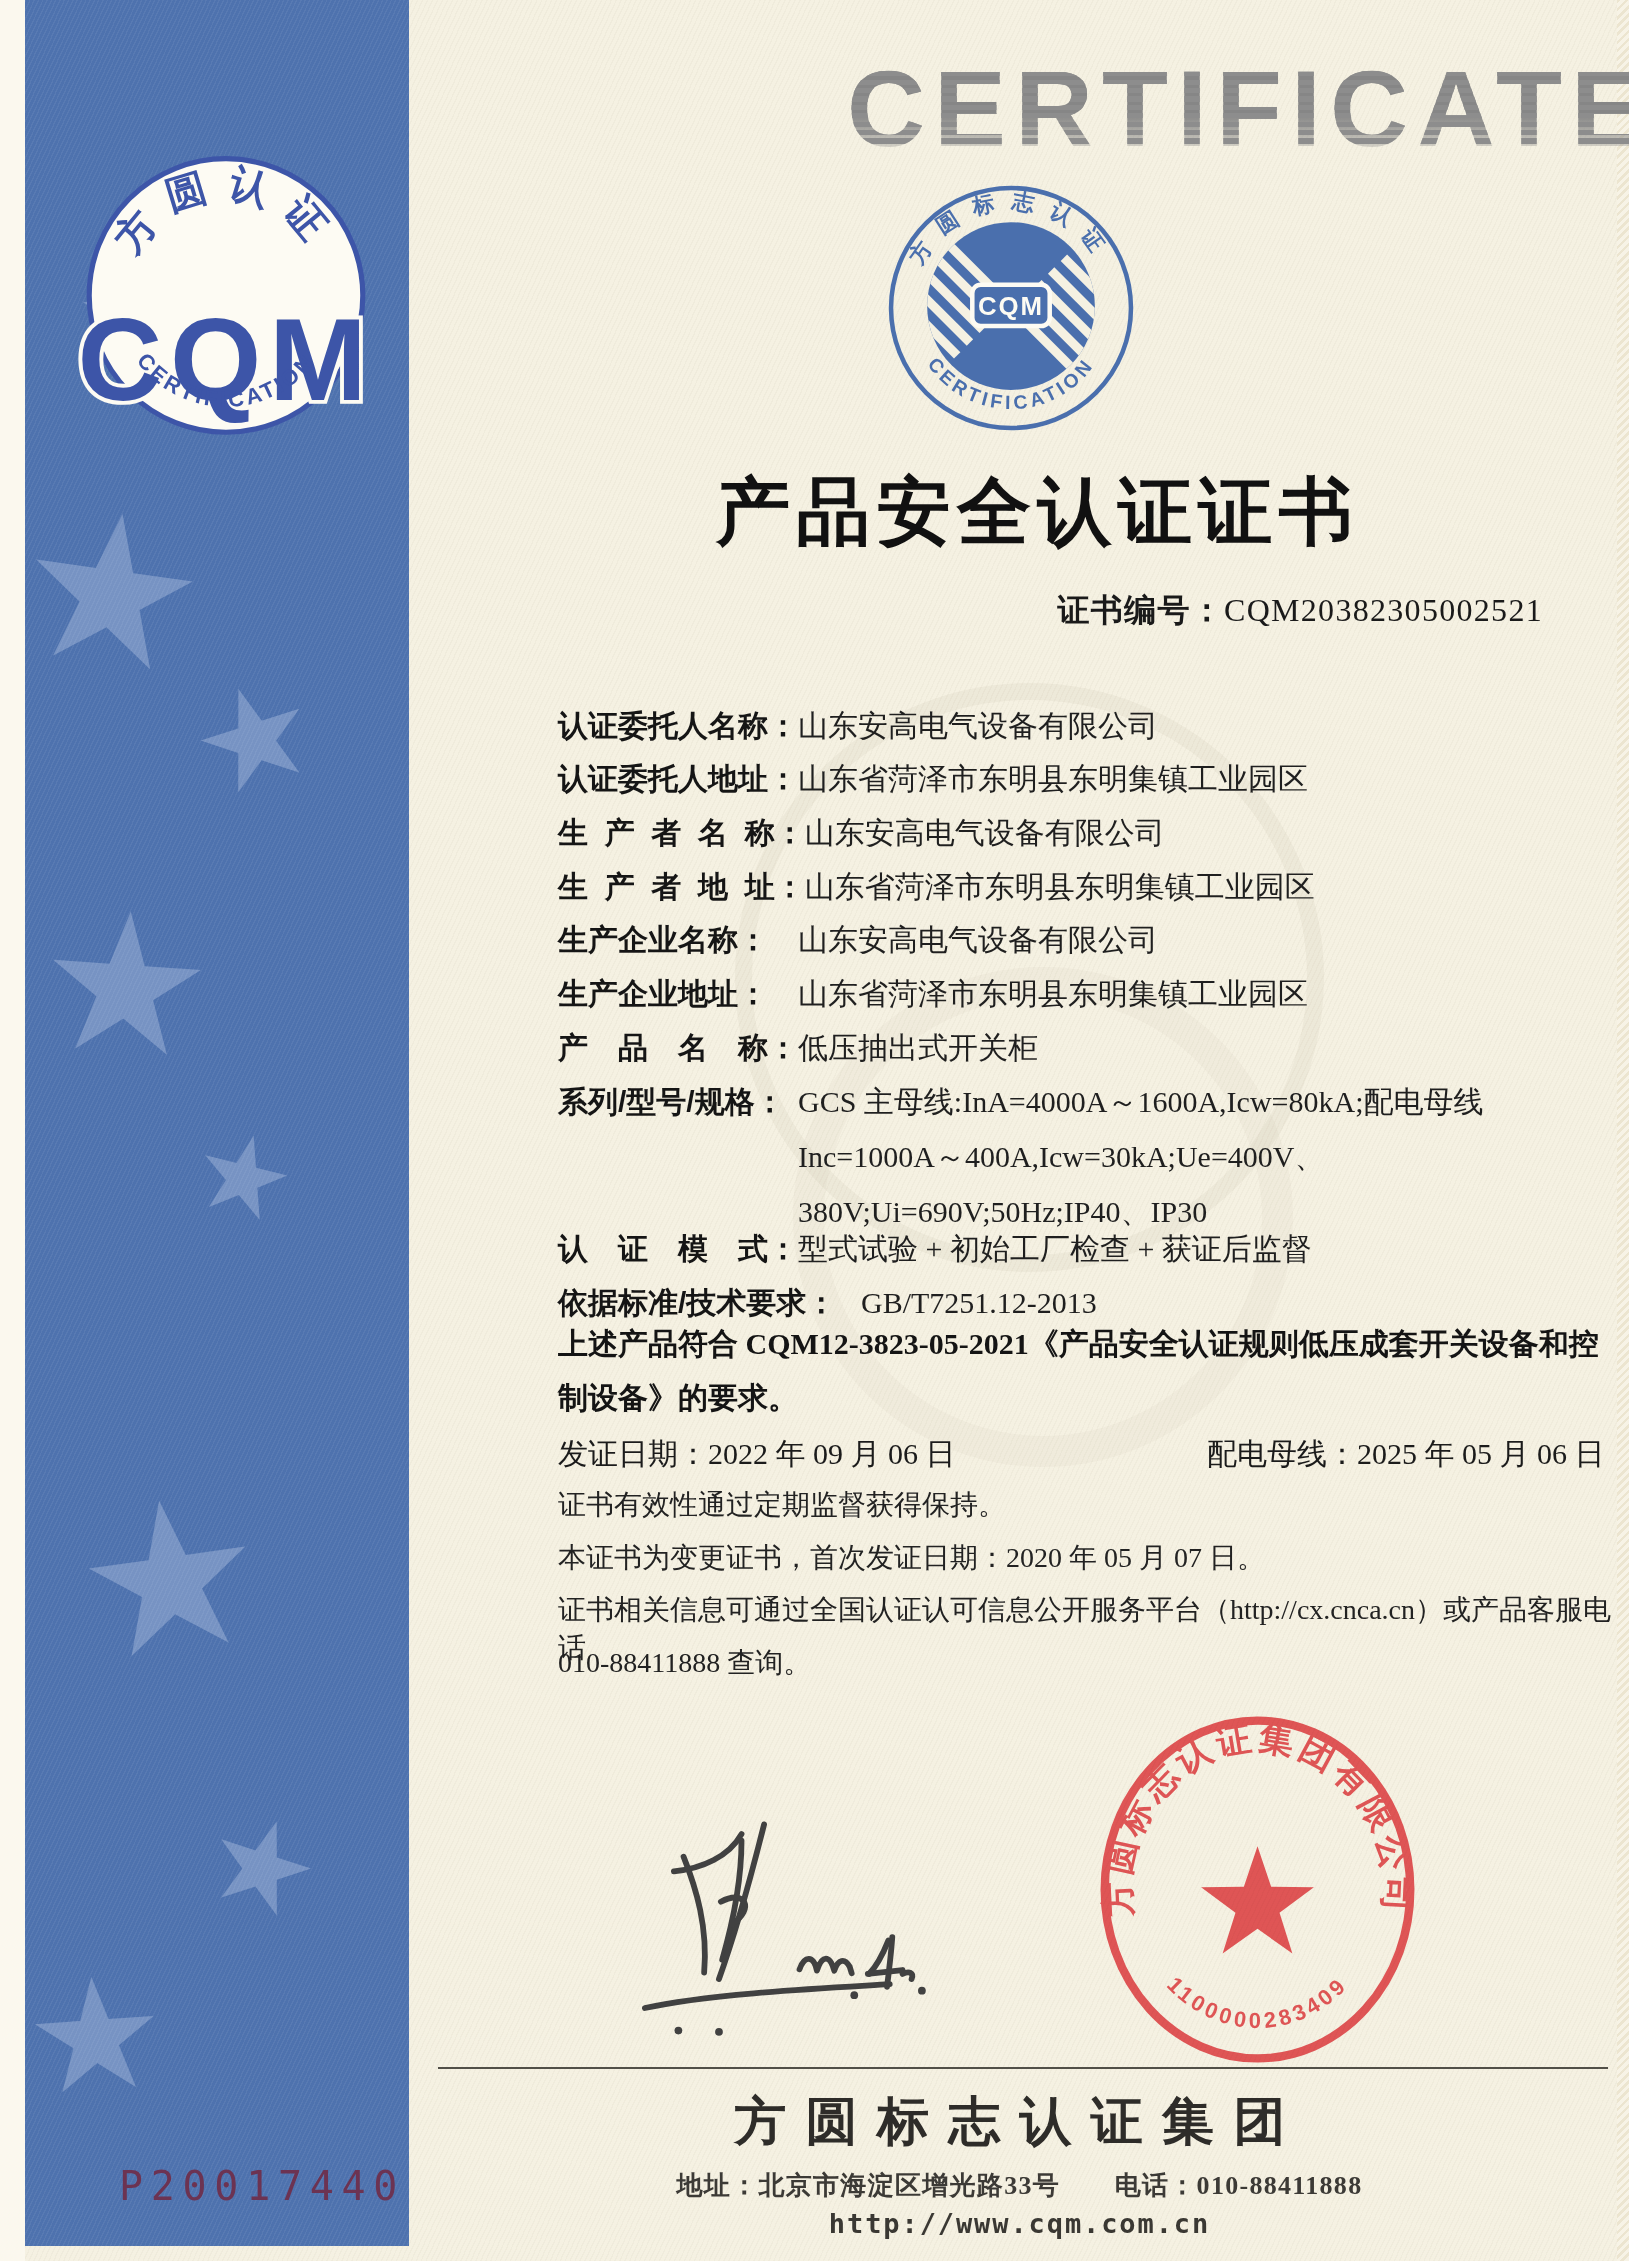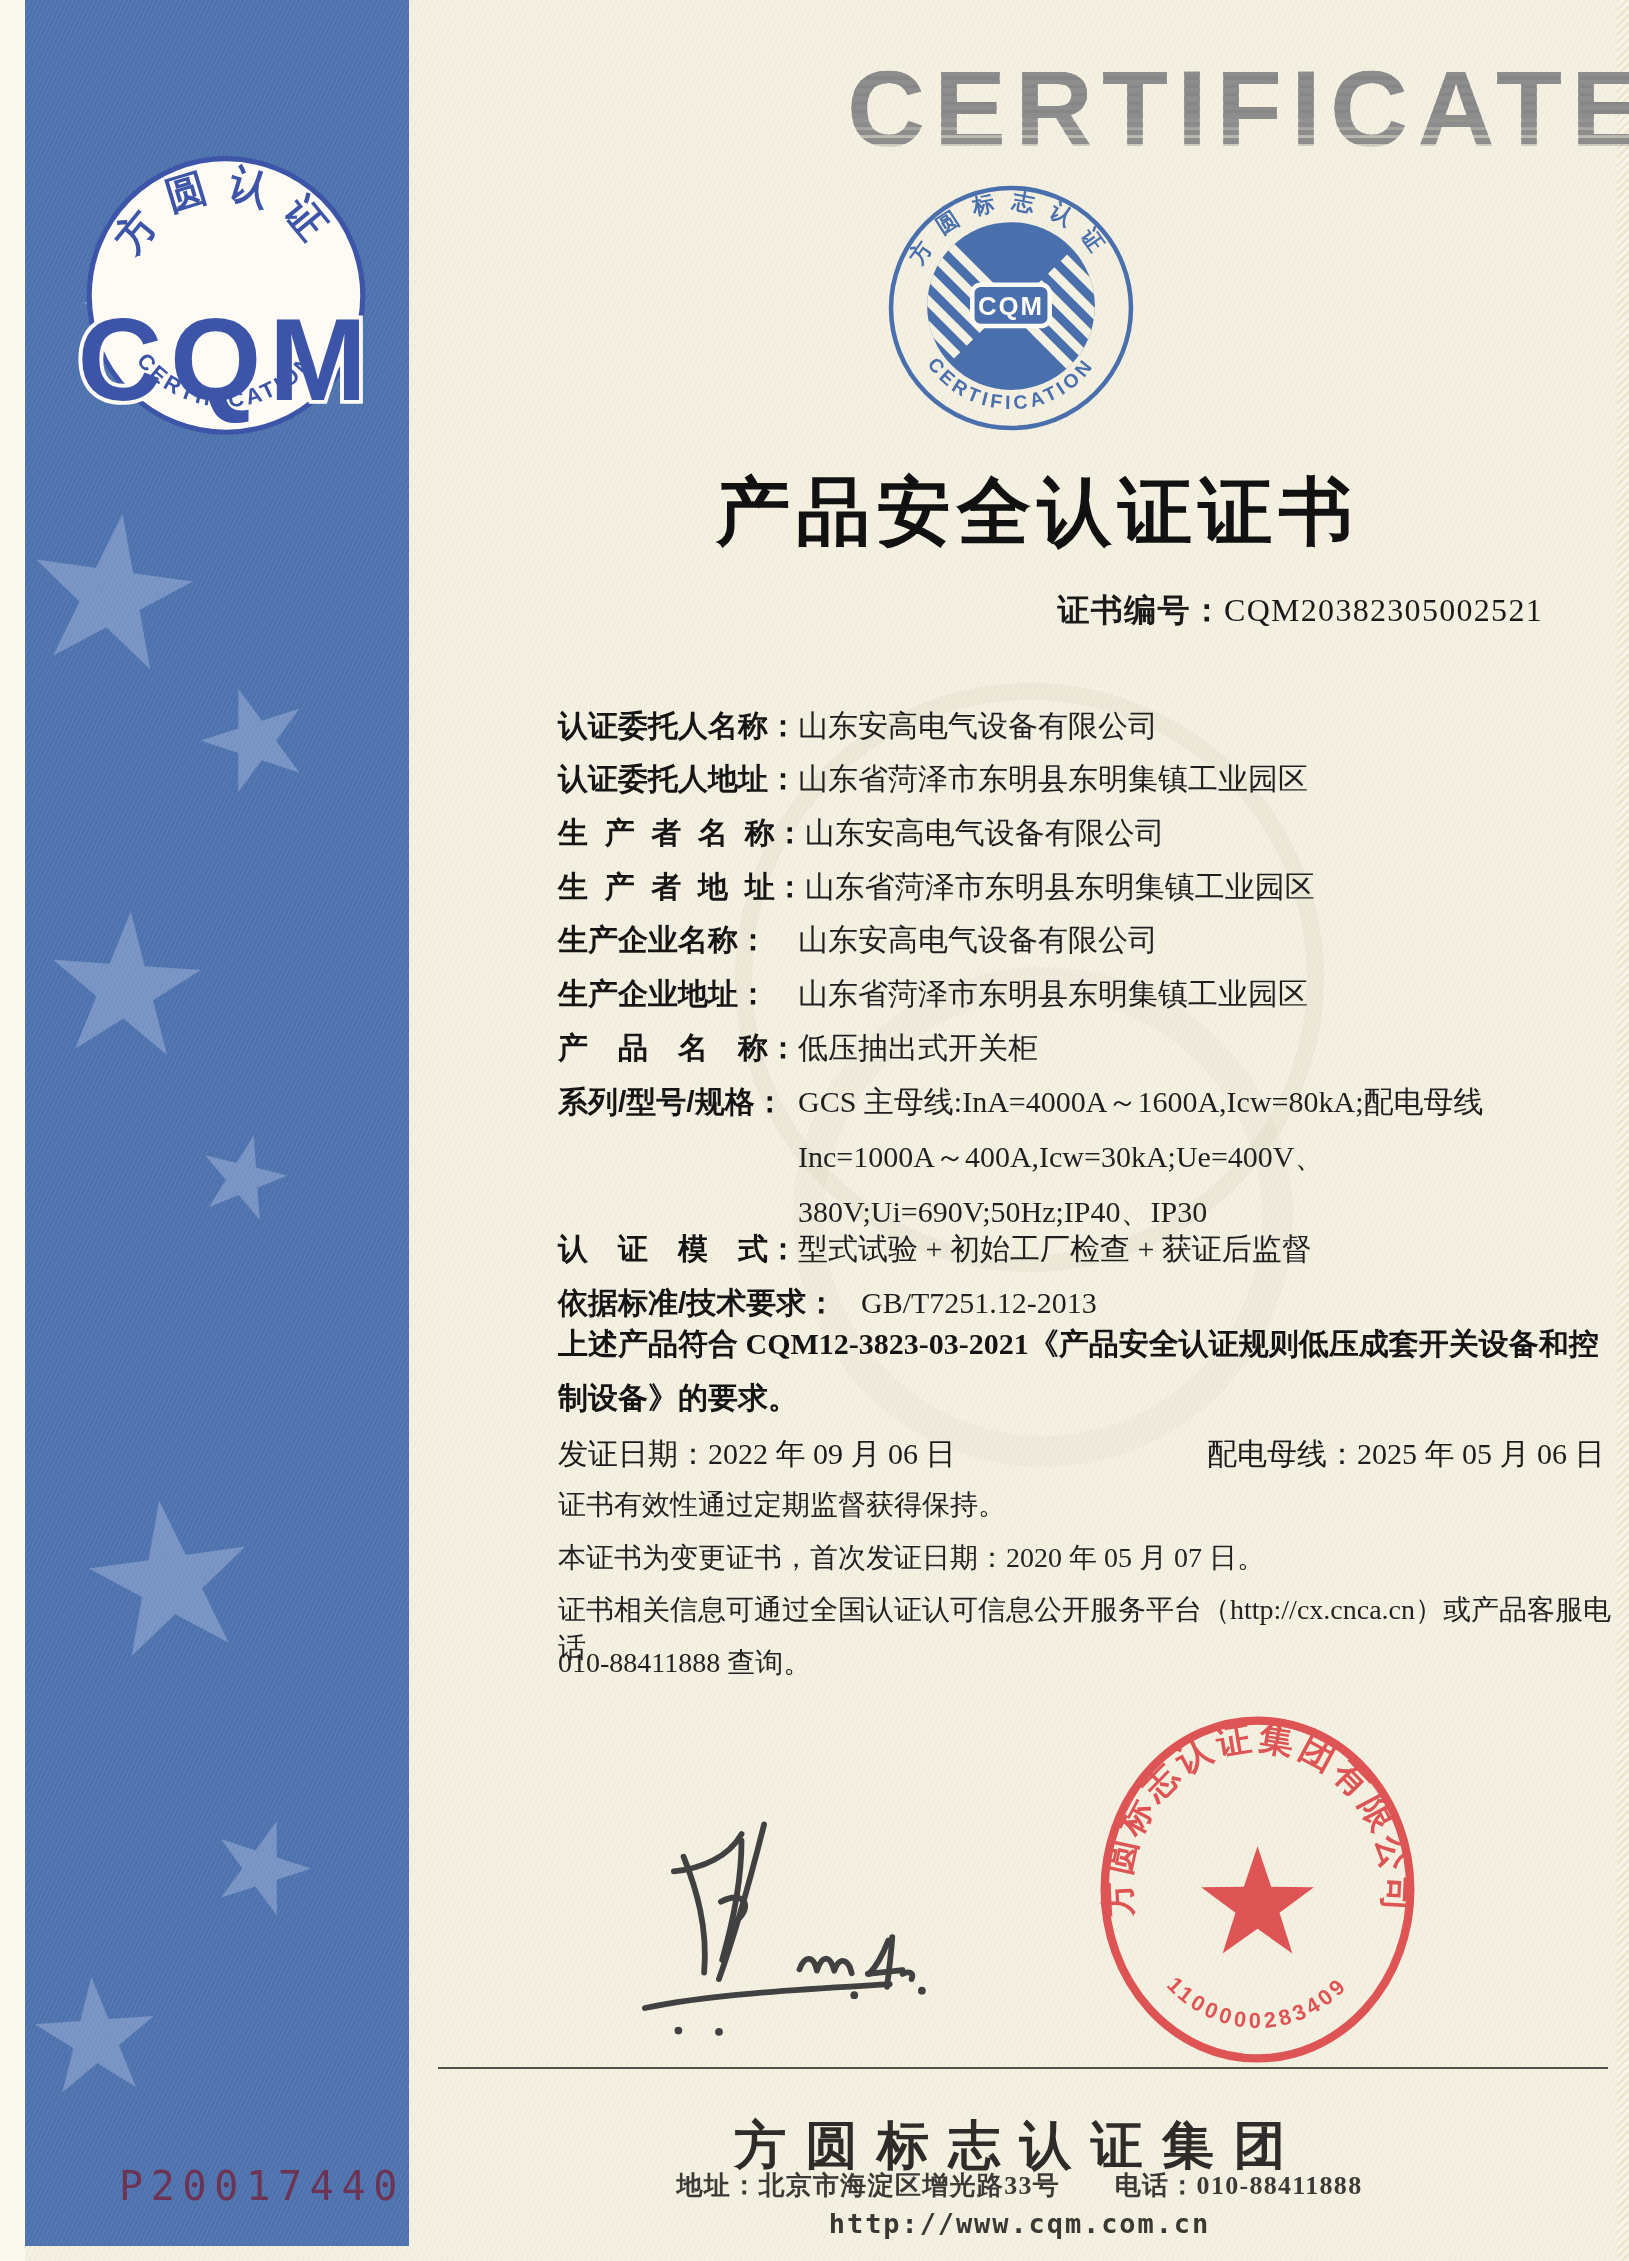--- a/index.html
+++ b/index.html
@@ -57,21 +57,21 @@
   .row .lab{line-height:55px;}
 
   .para{position:absolute;left:558px;width:1063px;font-weight:700;font-size:30px;line-height:54px;color:#141414;}
   .note{position:absolute;left:558px;width:1070px;font-size:28px;color:#222;}
   .dateline{position:absolute;font-size:30px;color:#1b1b1b;}
   .dateline .lbl{font-weight:400;}
 
   .divider{position:absolute;left:438px;top:2067px;width:1170px;height:1.9px;background:#514f47;}
   .footer-company{
     position:absolute;left:409px;top:2087px;width:1221px;text-align:center;
-    font-size:52px;font-weight:700;letter-spacing:19.3px;color:#2e2c29;margin-top:24px;
+    font-size:52px;font-weight:700;letter-spacing:19.3px;color:#2e2c29;
   }
   .footer-line{
     position:absolute;left:409px;top:2168px;width:1221px;text-align:center;
     font-size:26px;font-weight:700;color:#3c3a36;letter-spacing:1.3px;
   }
   .footer-site{
     position:absolute;left:409px;top:2208px;width:1221px;text-align:center;
     font-family:"DejaVu Sans Mono","Liberation Mono",monospace;
     font-size:27px;font-weight:700;letter-spacing:1.9px;color:#3a3833;
   }
@@ -194,21 +194,21 @@
 
   <div class="row" style="top:1221px">
     <span class="lab">认　证　模　式：</span>
     <span class="val">型式试验 + 初始工厂检查 + 获证后监督</span>
   </div>
   <div class="row" style="top:1275px">
     <span class="lab" style="flex-basis:303px">依据标准/技术要求：</span>
     <span class="val">GB/T7251.12-2013</span>
   </div>
 
-  <div class="para" style="top:1317px">上述产品符合 CQM12-3823-03-2021《产品安全认证规则低压成套开关设备和控制设备》的要求。</div>
+  <div class="para" style="top:1317px">上述产品符合 CQM12-3823-05-2021《产品安全认证规则低压成套开关设备和控制设备》的要求。</div>
 
   <div class="dateline" style="left:558px;top:1434px;">
     <span class="lbl">发证日期：</span><span>2022 年 09 月 06 日</span>
   </div>
   <div class="dateline" style="left:1207px;top:1434px;">
     <span class="lbl">配电母线：</span><span>2025 年 05 月 06 日</span>
   </div>
 
   <div class="note" style="top:1486px">证书有效性通过定期监督获得保持。</div>
   <div class="note" style="top:1539px">本证书为变更证书，首次发证日期：2020 年 05 月 07 日。</div>

